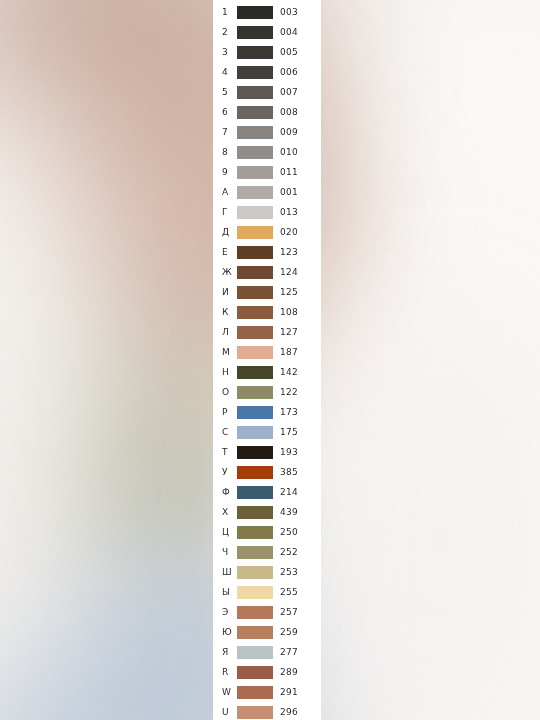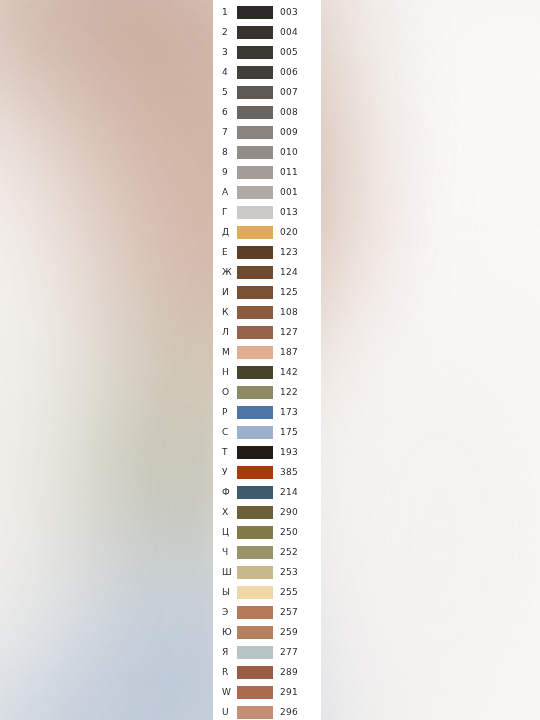--- a/index.html
+++ b/index.html
@@ -255,21 +255,21 @@
         <div class="row-code">385</div>
       </div>
       <div class="legend-row">
         <div class="row-index">Ф</div>
         <div class="row-swatch" style="background-color: rgb(60, 92, 110);"></div>
         <div class="row-code">214</div>
       </div>
       <div class="legend-row">
         <div class="row-index">Х</div>
         <div class="row-swatch" style="background-color: rgb(107, 96, 56);"></div>
-        <div class="row-code">290</div>
+        <div class="row-code">439</div>
       </div>
       <div class="legend-row">
         <div class="row-index">Ц</div>
         <div class="row-swatch" style="background-color: rgb(131, 122, 74);"></div>
         <div class="row-code">250</div>
       </div>
       <div class="legend-row">
         <div class="row-index">Ч</div>
         <div class="row-swatch" style="background-color: rgb(154, 146, 104);"></div>
         <div class="row-code">252</div>

